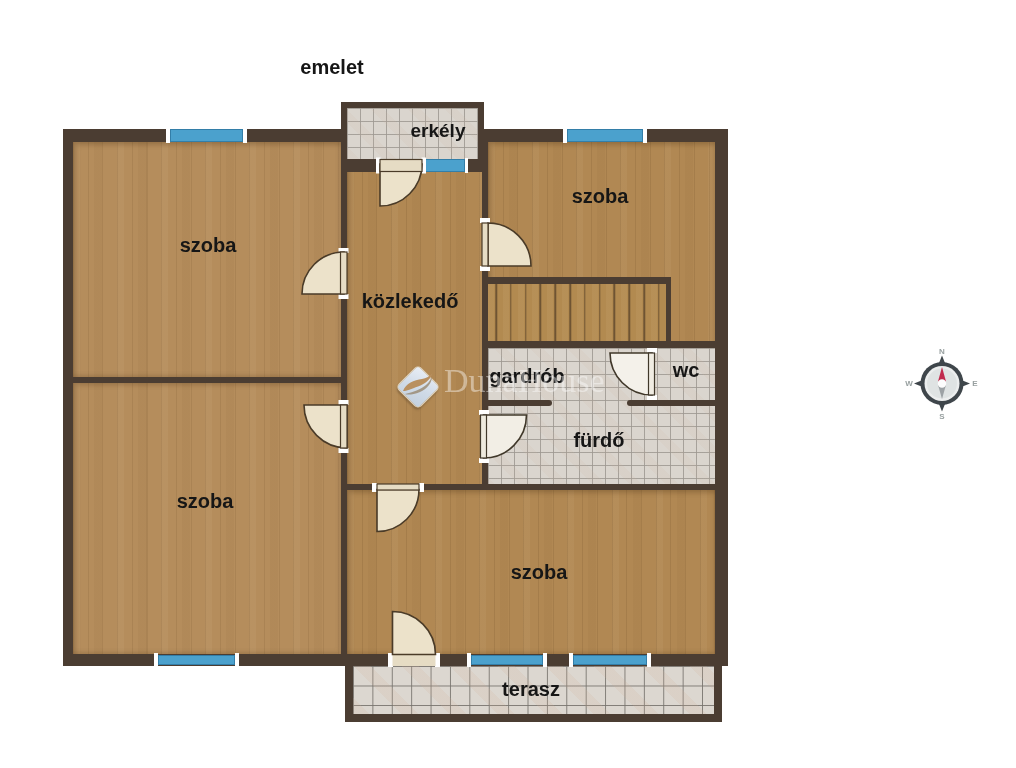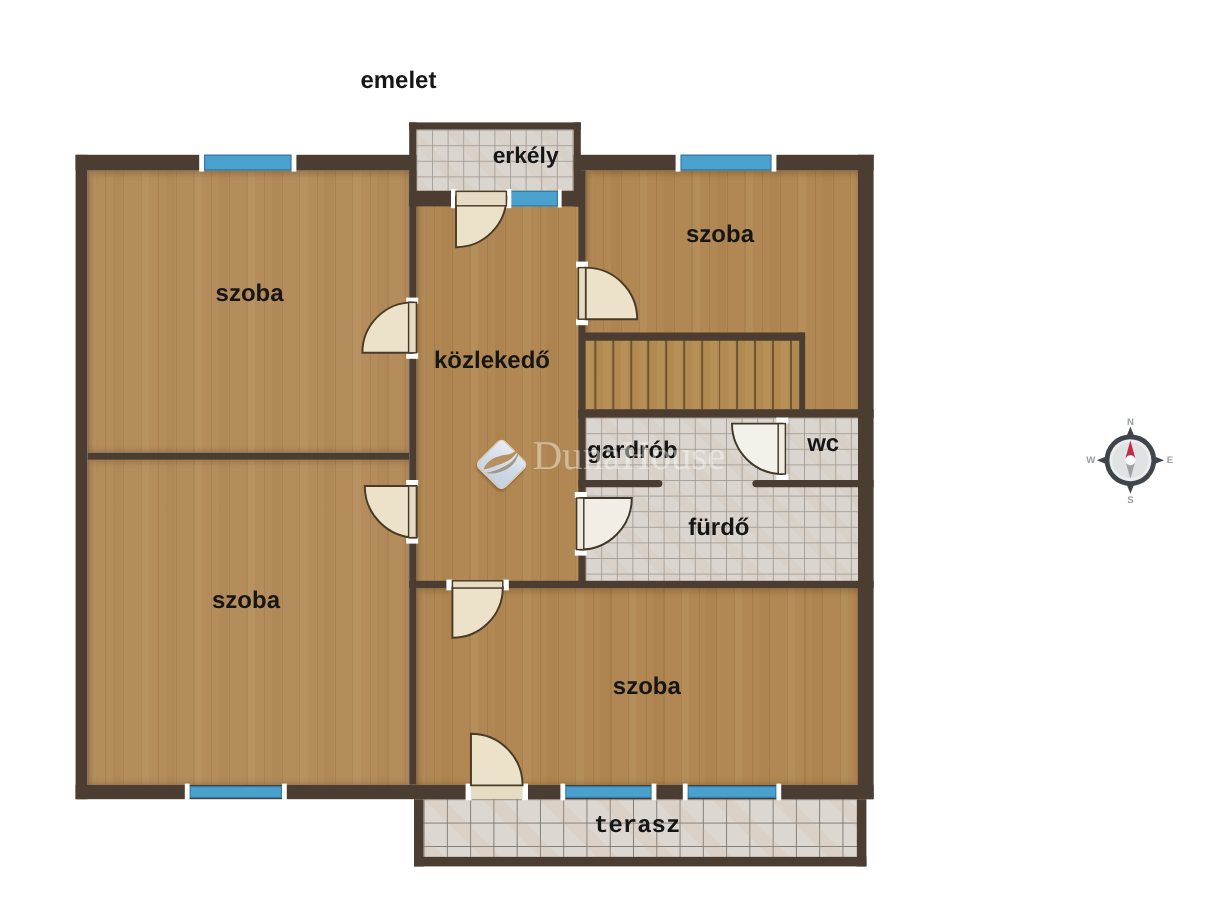--- a/index.html
+++ b/index.html
@@ -153,21 +153,21 @@
   <div class="lbl" style="left:332px;top:67px;">emelet</div>
   <div class="lbl" style="left:438px;top:131px;font-size:19px;">erkély</div>
   <div class="lbl" style="left:208px;top:245px;">szoba</div>
   <div class="lbl" style="left:600px;top:196px;">szoba</div>
   <div class="lbl" style="left:205px;top:501px;">szoba</div>
   <div class="lbl" style="left:539px;top:572px;">szoba</div>
   <div class="lbl" style="left:410px;top:301px;">közlekedő</div>
   <div class="lbl" style="left:527px;top:376px;">gardrób</div>
   <div class="lbl" style="left:686px;top:370px;">wc</div>
   <div class="lbl" style="left:599px;top:440px;">fürdő</div>
-  <div class="lbl" style="left:531px;top:689px;font-family:Liberation Mono, monospace;">terasz</div>
+  <div class="lbl" style="left:531px;top:689px;">terasz</div>
 
   <div style="position:absolute;left:402px;top:370.5px;width:30px;height:30px;transform:rotate(45deg);
     background:linear-gradient(160deg,#e9eef5 0%,#cfdae7 55%,#c3d0de 100%);border:1.5px solid #e0d4bd;border-radius:5px;box-shadow:1px 2px 2px rgba(90,70,45,0.4);"></div>
   <svg style="position:absolute;left:395px;top:364px;" width="44" height="43" viewBox="0 0 44 43">
     <path d="M8,27 C11,19 19,16 27,15 C31,14.5 35,12 37.5,9.5 C35,16 30,20 23,22.5 C16,25 10,27.5 8,27 Z" fill="#b99060"></path>
     <path d="M10,30 C18,28.5 26,25 31,21 C34,18.5 36,15 37,12.5 C37,19 32,25 25,28 C18,31 12,31 10,30 Z" fill="#97876f" opacity="0.8"></path>
   </svg>
   <div style="position:absolute;left:444px;top:364px;font-family:'Liberation Serif',serif;font-size:34px;line-height:34px;color:rgba(255,255,255,0.42);">DunaHouse</div>
 
   <svg style="position:absolute;left:902px;top:343px;" width="80" height="82" viewBox="0 0 80 82">

